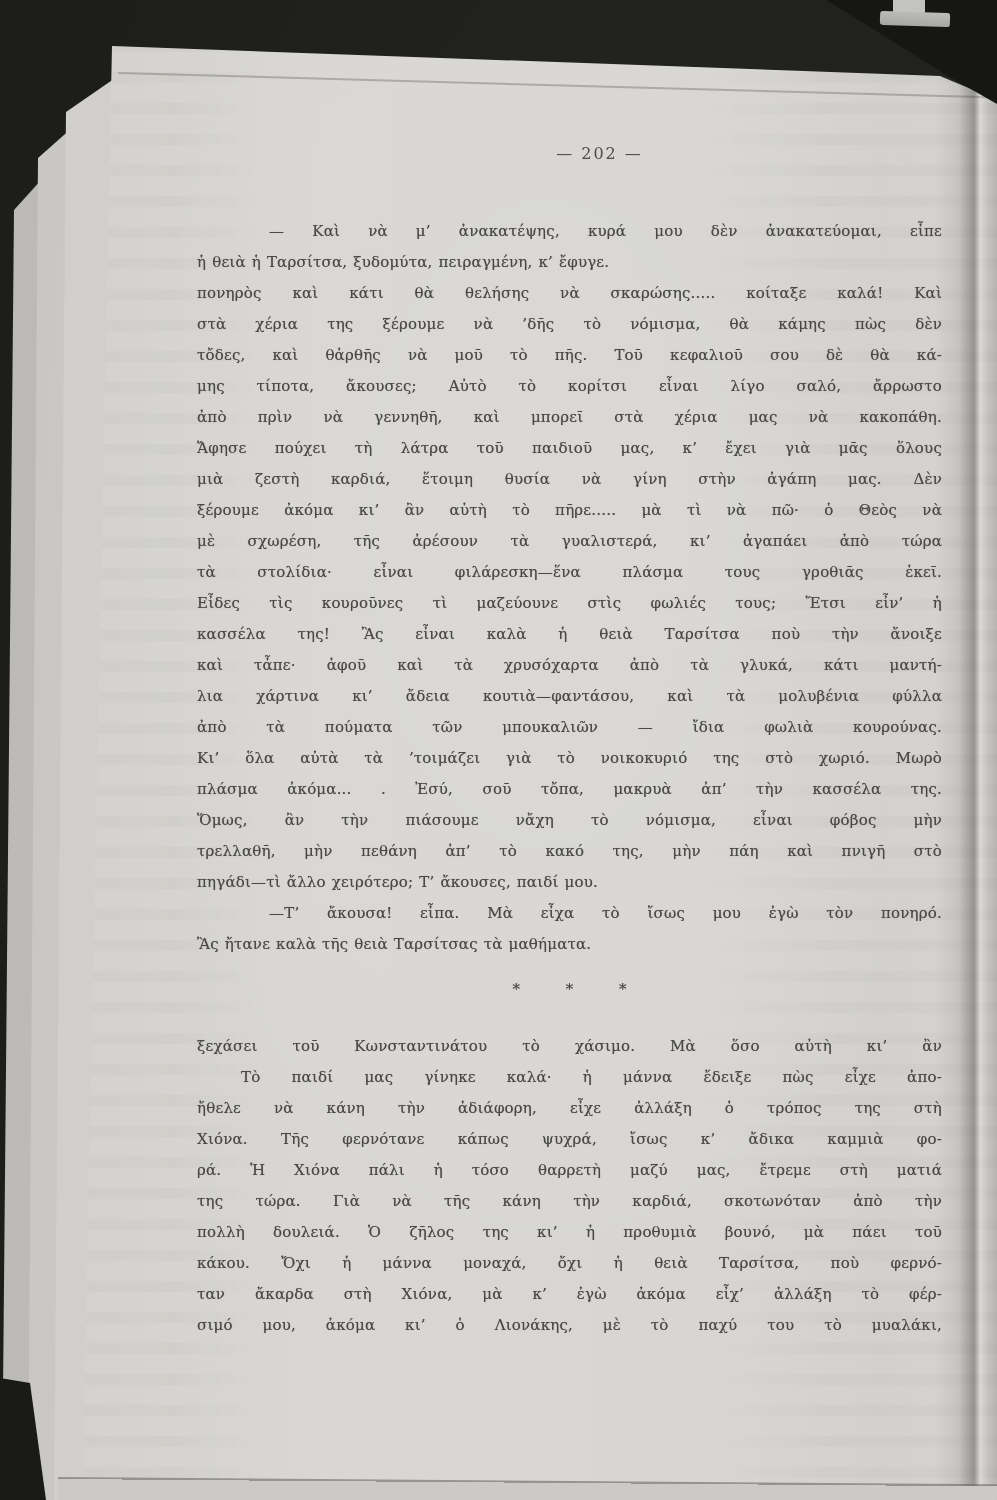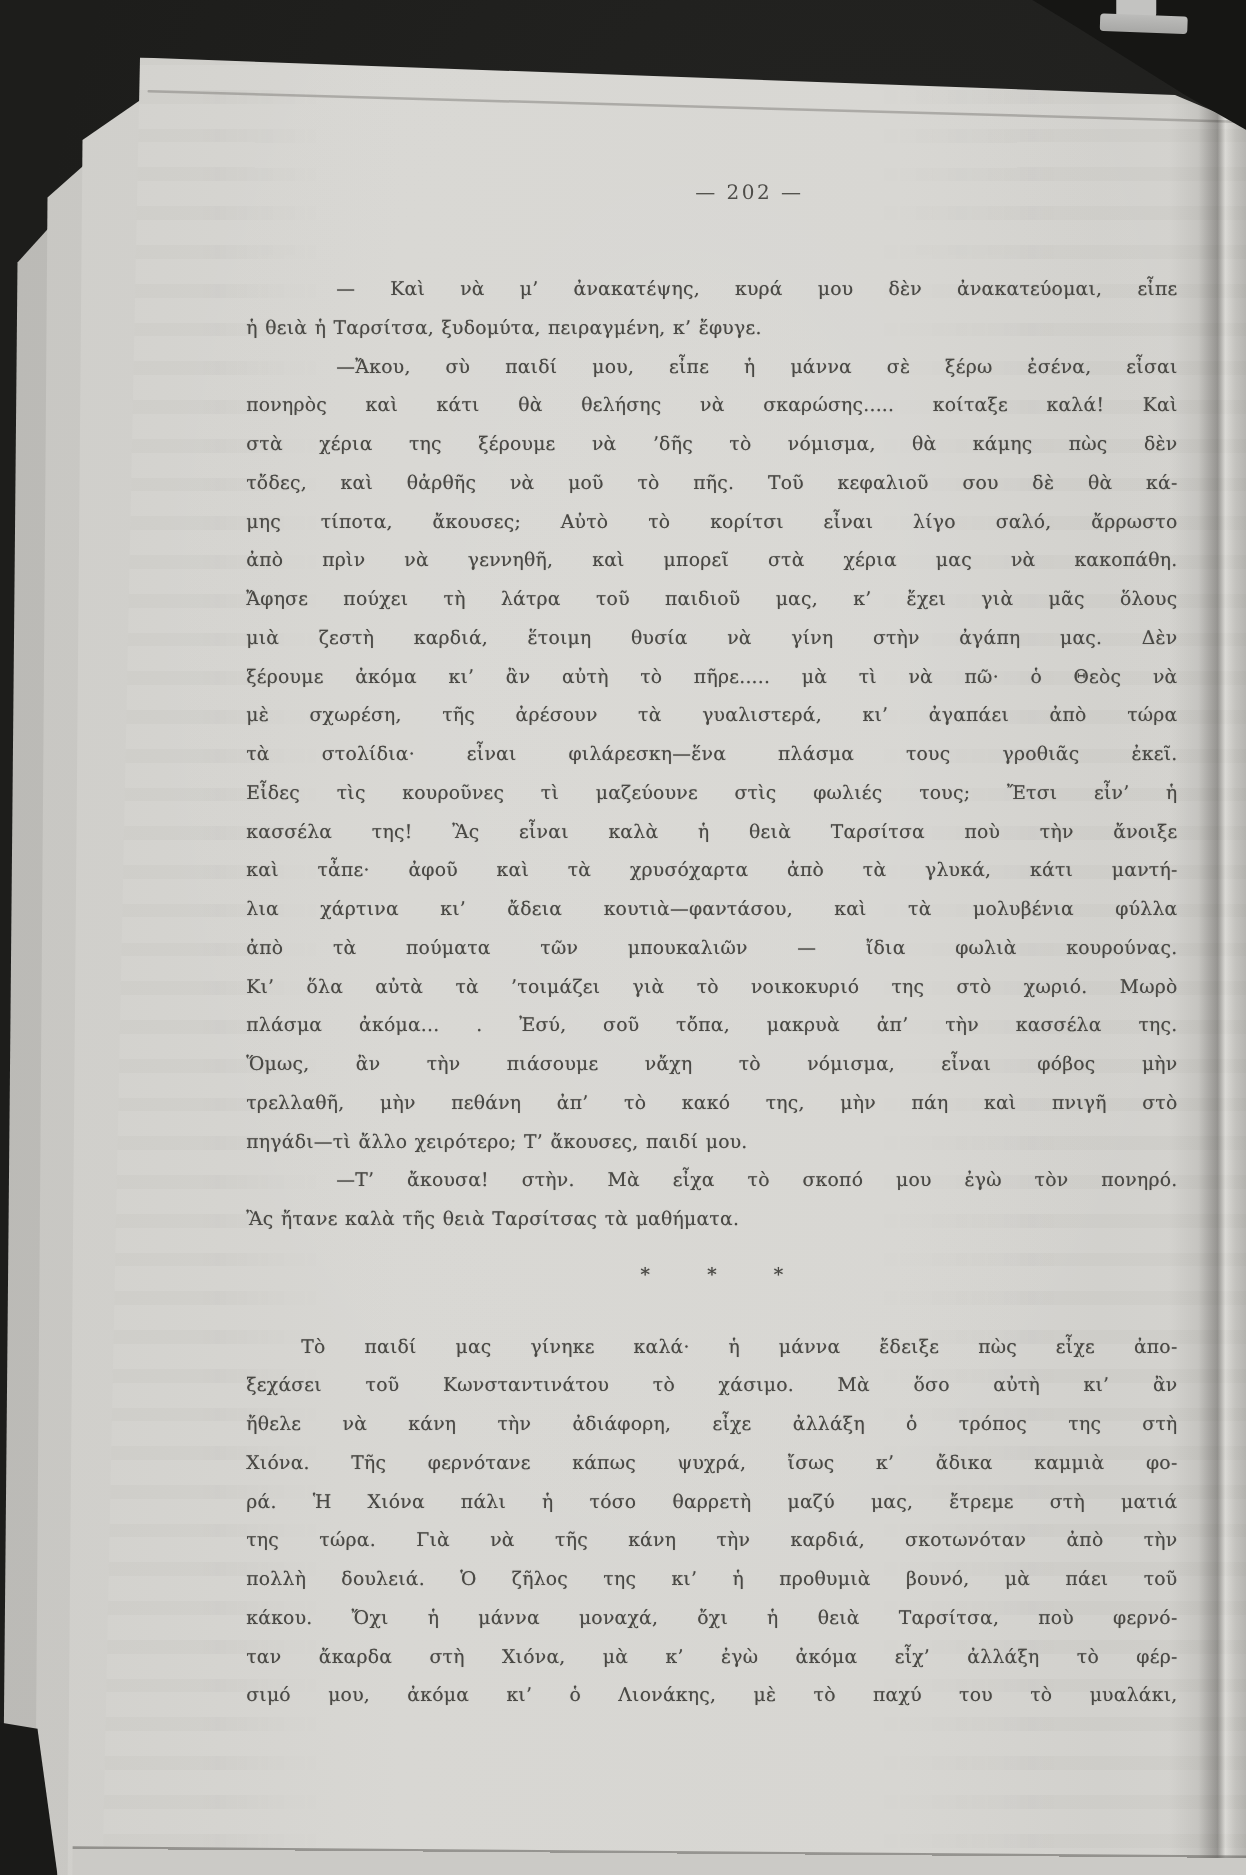--- a/index.html
+++ b/index.html
@@ -123,46 +123,45 @@
   <div class="corner-tr"></div>
   <div class="corner-bl"></div>
   <div class="clip-stem"></div>
   <div class="clip-base"></div>
 
   <div class="page-number">— 202 —</div>
 
   <div class="text-block" id="text-block">
       <div class="line first">— Καὶ νὰ μ’ ἀνακατέψης, κυρά μου δὲν ἀνακατεύομαι, εἶπε</div>
       <div class="line end">ἡ θειὰ ἡ Ταρσίτσα, ξυδομύτα, πειραγμένη, κ’ ἔφυγε.</div>
-      <div class="line first">—Ἄκου, σὺ παιδί μου, εἶπε ἡ μάννα σὲ ξέρω ἐσένα, εἶσαι</div>
       <div class="line body">πονηρὸς καὶ κάτι θὰ θελήσης νὰ σκαρώσης..... κοίταξε καλά! Καὶ</div>
       <div class="line body">στὰ χέρια της ξέρουμε νὰ ’δῆς τὸ νόμισμα, θὰ κάμης πὼς δὲν</div>
       <div class="line body">τὄδες, καὶ θἀρθῆς νὰ μοῦ τὸ πῆς. Τοῦ κεφαλιοῦ σου δὲ θὰ κά-</div>
       <div class="line body">μης τίποτα, ἄκουσες; Αὐτὸ τὸ κορίτσι εἶναι λίγο σαλό, ἄρρωστο</div>
       <div class="line body">ἀπὸ πρὶν νὰ γεννηθῆ, καὶ μπορεῖ στὰ χέρια μας νὰ κακοπάθη.</div>
       <div class="line body">Ἄφησε πούχει τὴ λάτρα τοῦ παιδιοῦ μας, κ’ ἔχει γιὰ μᾶς ὅλους</div>
       <div class="line body">μιὰ ζεστὴ καρδιά, ἕτοιμη θυσία νὰ γίνη στὴν ἀγάπη μας. Δὲν</div>
       <div class="line body">ξέρουμε ἀκόμα κι’ ἂν αὐτὴ τὸ πῆρε..... μὰ τὶ νὰ πῶ· ὁ Θεὸς νὰ</div>
       <div class="line body">μὲ σχωρέση, τῆς ἀρέσουν τὰ γυαλιστερά, κι’ ἀγαπάει ἀπὸ τώρα</div>
       <div class="line body">τὰ στολίδια· εἶναι φιλάρεσκη—ἕνα πλάσμα τους γροθιᾶς ἐκεῖ.</div>
       <div class="line body">Εἶδες τὶς κουροῦνες τὶ μαζεύουνε στὶς φωλιές τους; Ἔτσι εἶν’ ἡ</div>
       <div class="line body">κασσέλα της! Ἂς εἶναι καλὰ ἡ θειὰ Ταρσίτσα ποὺ τὴν ἄνοιξε</div>
       <div class="line body">καὶ τἆπε· ἀφοῦ καὶ τὰ χρυσόχαρτα ἀπὸ τὰ γλυκά, κάτι μαντή-</div>
       <div class="line body">λια χάρτινα κι’ ἄδεια κουτιὰ—φαντάσου, καὶ τὰ μολυβένια φύλλα</div>
       <div class="line body">ἀπὸ τὰ πούματα τῶν μπουκαλιῶν — ἴδια φωλιὰ κουρούνας.</div>
       <div class="line body">Κι’ ὅλα αὐτὰ τὰ ’τοιμάζει γιὰ τὸ νοικοκυριό της στὸ χωριό. Μωρὸ</div>
       <div class="line body">πλάσμα ἀκόμα... . Ἐσύ, σοῦ τὄπα, μακρυὰ ἀπ’ τὴν κασσέλα της.</div>
       <div class="line body">Ὅμως, ἂν τὴν πιάσουμε νἄχη τὸ νόμισμα, εἶναι φόβος μὴν</div>
       <div class="line body">τρελλαθῆ, μὴν πεθάνη ἀπ’ τὸ κακό της, μὴν πάη καὶ πνιγῆ στὸ</div>
       <div class="line end">πηγάδι—τὶ ἄλλο χειρότερο; Τ’ ἄκουσες, παιδί μου.</div>
-      <div class="line first">—Τ’ ἄκουσα! στὴν. Μὰ εἶχα τὸ σκοπό μου ἐγὼ τὸν πονηρό.</div>
+      <div class="line first">—Τ’ ἄκουσα! εἶπα. Μὰ εἶχα τὸ ἴσως μου ἐγὼ τὸν πονηρό.</div>
       <div class="line end">Ἂς ἤτανε καλὰ τῆς θειὰ Ταρσίτσας τὰ μαθήματα.</div>
       <div class="line separator">* * *</div>
+      <div class="line body">ξεχάσει τοῦ Κωνσταντινάτου τὸ χάσιμο. Μὰ ὅσο αὐτὴ κι’ ἂν</div>
       <div class="line first-sm">Τὸ παιδί μας γίνηκε καλά· ἡ μάννα ἔδειξε πὼς εἶχε ἀπο-</div>
-      <div class="line body">ξεχάσει τοῦ Κωνσταντινάτου τὸ χάσιμο. Μὰ ὅσο αὐτὴ κι’ ἂν</div>
       <div class="line body">ἤθελε νὰ κάνη τὴν ἀδιάφορη, εἶχε ἀλλάξη ὁ τρόπος της στὴ</div>
       <div class="line body">Χιόνα. Τῆς φερνότανε κάπως ψυχρά, ἴσως κ’ ἄδικα καμμιὰ φο-</div>
       <div class="line body">ρά. Ἡ Χιόνα πάλι ἡ τόσο θαρρετὴ μαζύ μας, ἔτρεμε στὴ ματιά</div>
       <div class="line body">της τώρα. Γιὰ νὰ τῆς κάνη τὴν καρδιά, σκοτωνόταν ἀπὸ τὴν</div>
       <div class="line body">πολλὴ δουλειά. Ὁ ζῆλος της κι’ ἡ προθυμιὰ βουνό, μὰ πάει τοῦ</div>
       <div class="line body">κάκου. Ὄχι ἡ μάννα μοναχά, ὄχι ἡ θειὰ Ταρσίτσα, ποὺ φερνό-</div>
       <div class="line body">ταν ἄκαρδα στὴ Χιόνα, μὰ κ’ ἐγὼ ἀκόμα εἶχ’ ἀλλάξη τὸ φέρ-</div>
       <div class="line body">σιμό μου, ἀκόμα κι’ ὁ Λιονάκης, μὲ τὸ παχύ του τὸ μυαλάκι,</div>
     </div>
 </div>

